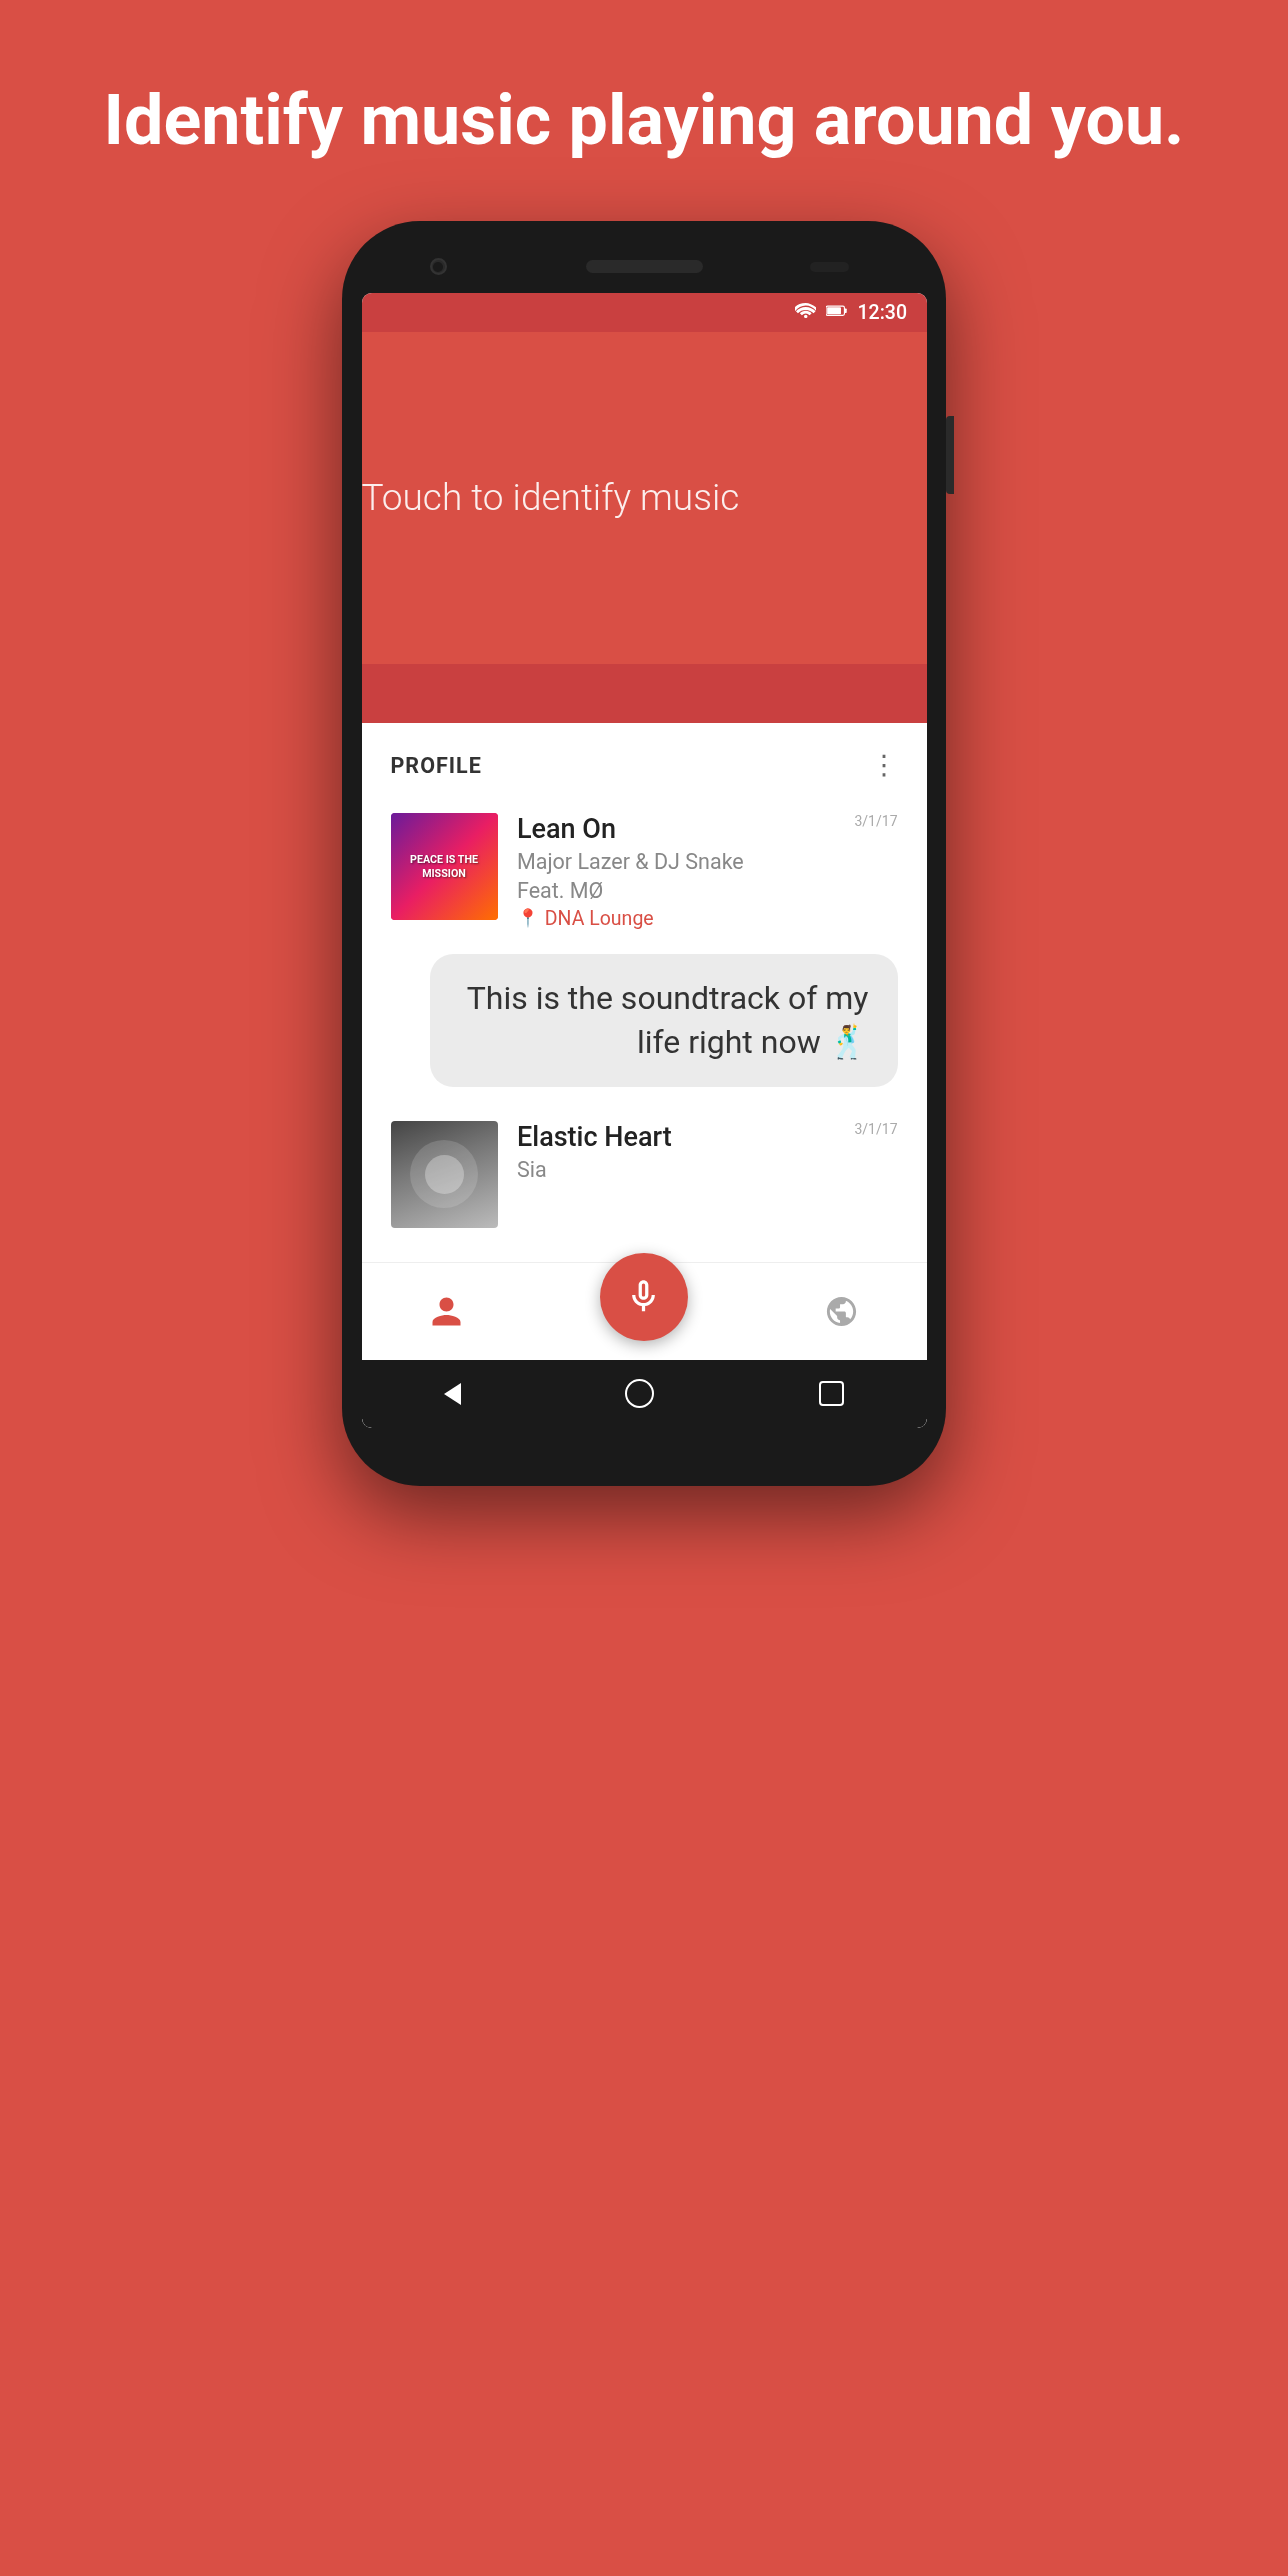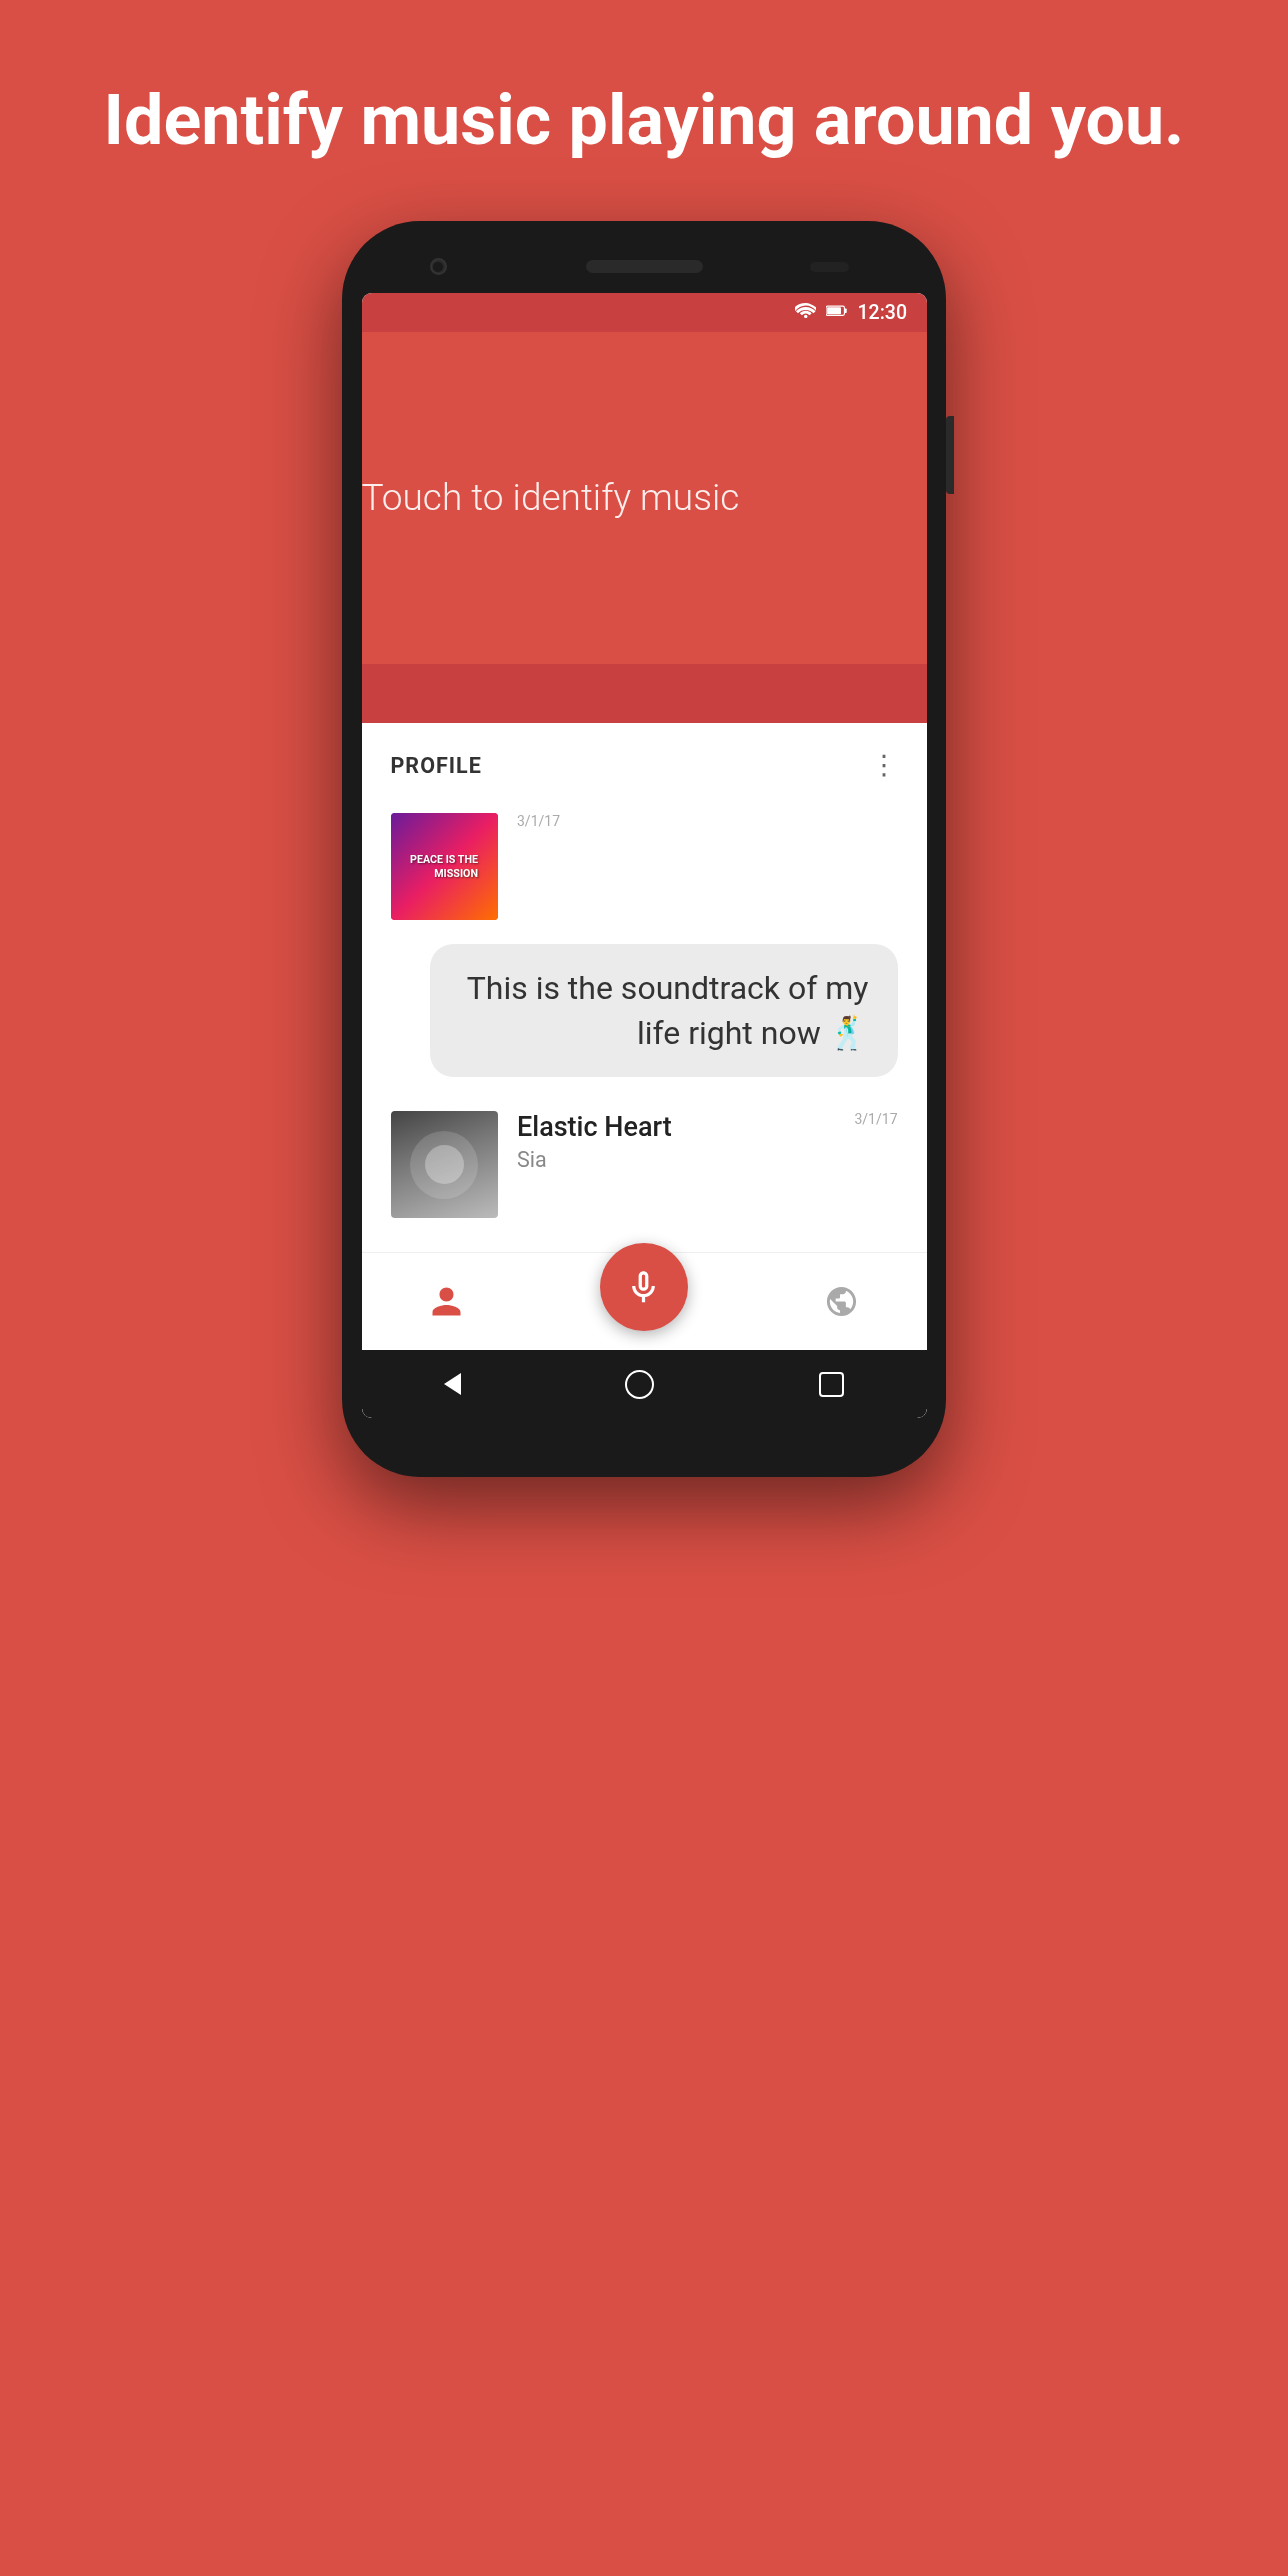--- a/index.html
+++ b/index.html
@@ -205,21 +205,21 @@
       position: absolute;
       top: 0; left: 0; right: 0; bottom: 0;
       background: linear-gradient(135deg, #6a1b9a, #e91e63, #ff6f00);
     }
 
     .album-art-lean-on-text {
       position: relative;
       color: white;
       font-size: 10.7px;
       font-weight: bold;
-      text-align: right;
+      text-align: center;
       text-shadow: 1px 1px 2px rgba(0,0,0,0.5);
       line-height: 1.3;
       padding: 3.9px;
     }
 
     .album-art-elastic {
       background: linear-gradient(135deg, #555 0%, #888 50%, #aaa 100%);
       width: 107px;
       height: 107px;
     }
@@ -394,20 +394,29 @@
         <span class="profile-label">PROFILE</span>
         <span class="more-dots">⋮</span>
       </div>
 
       <div class="song-item">
         <div class="album-art">
           <div class="album-art-lean-on">
             <span class="album-art-lean-on-text">PEACE IS THE<br>MISSION</span>
           </div>
         </div>
+        <div class="song-info">
+          <div class="song-title">Lean On</div>
+          <div class="song-artist">Major Lazer &amp; DJ Snake</div>
+          <div class="song-artist">Feat. MØ</div>
+          <div class="song-location">
+            <span class="location-pin">📍</span>
+            <span>DNA Lounge</span>
+          </div>
+        </div>
         <div class="song-date">3/1/17</div>
       </div>
 
       <div class="message-bubble-container">
         <div class="message-bubble">This is the soundtrack of my life right now 🕺</div>
       </div>
 
       <div class="song-item">
         <div class="album-art album-art-elastic">
           <div style="width:107px;height:107px;background:linear-gradient(160deg,#444 0%,#777 40%,#999 70%,#bbb 100%);display:flex;align-items:center;justify-content:center;">

